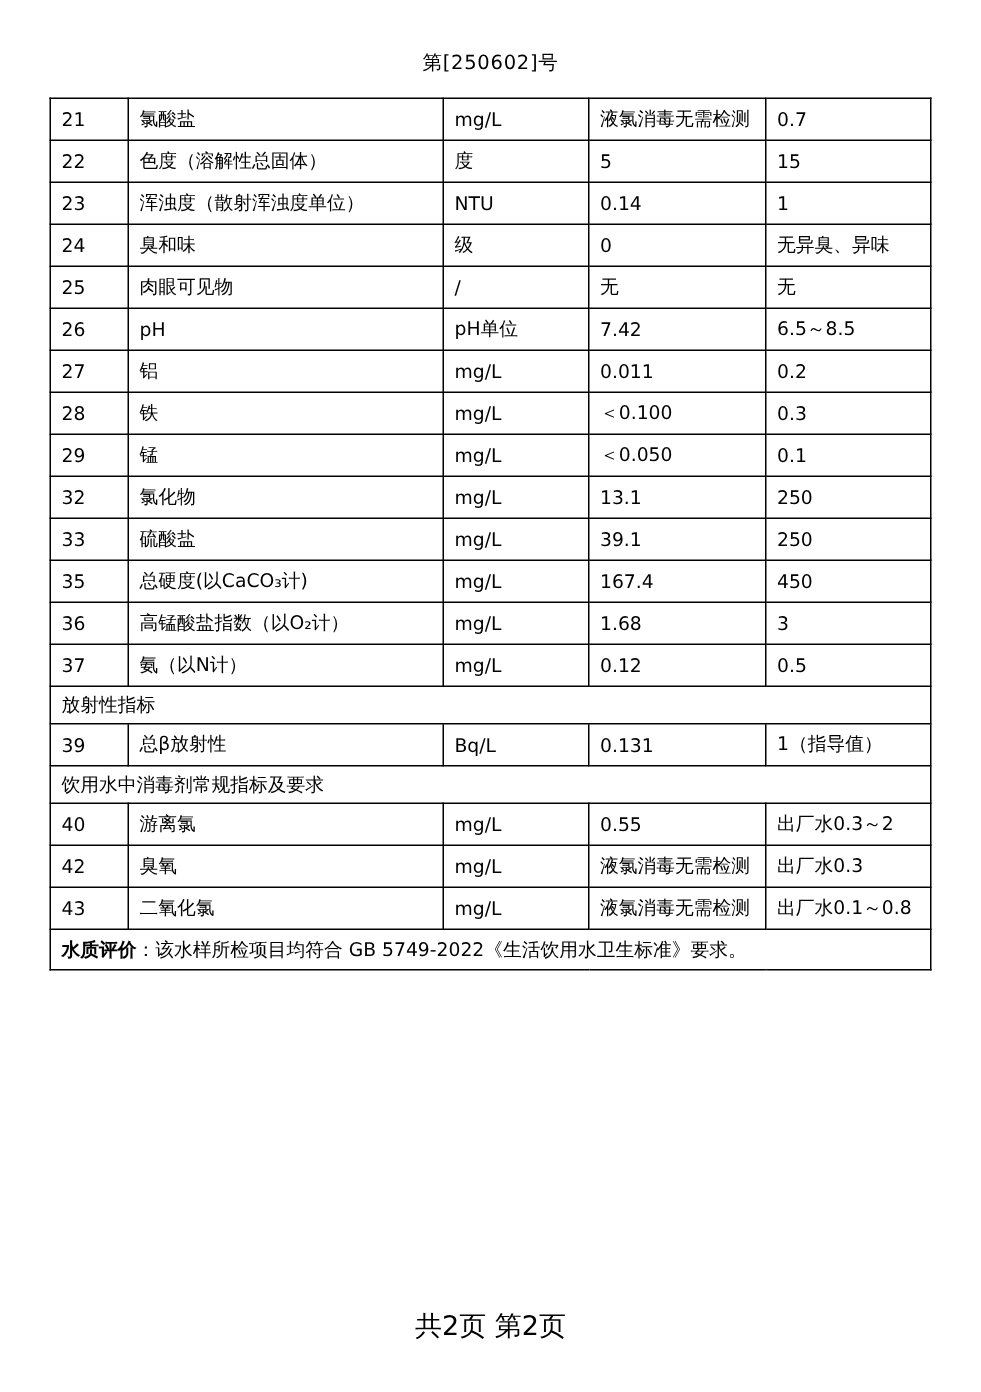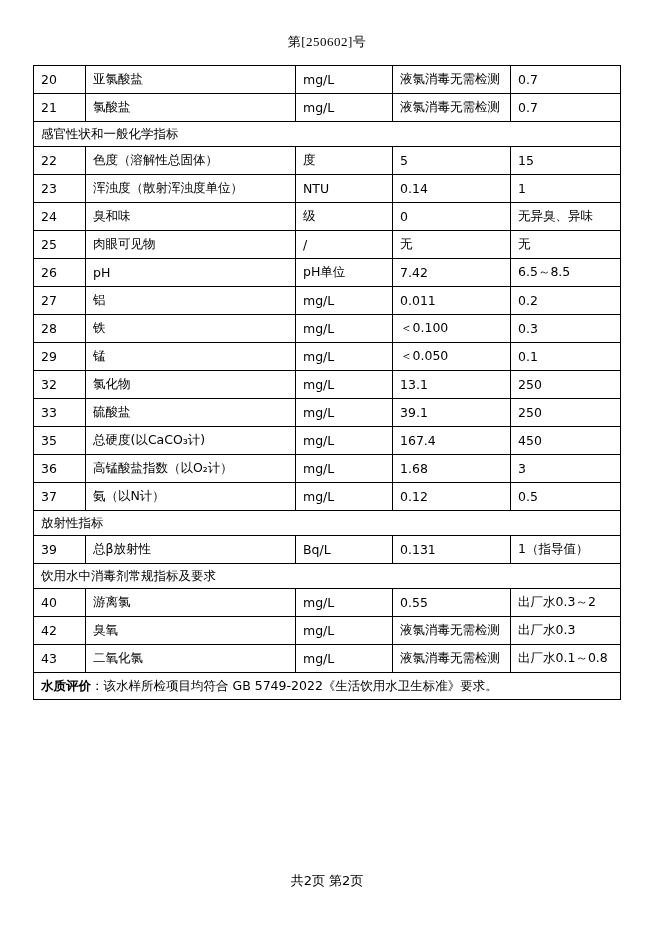--- a/index.html
+++ b/index.html
@@ -15,21 +15,20 @@
     color: #000000;
   }
   .doc-number {
     position: absolute;
     top: 33px;
     left: 0;
     width: 100%;
     text-align: center;
     font-size: 13px;
     letter-spacing: 0.5px;
-    font-family: Liberation Serif, serif;
   }
   table.report-table {
     position: absolute;
     left: 33px;
     top: 65px;
     width: 587px;
     border-collapse: collapse;
     table-layout: fixed;
   }
   table.report-table td {
@@ -43,53 +42,43 @@
   tr.data-row td { height: 27px; }
   tr.section-row td { height: 24px; }
   tr.evaluation-row td { height: 26px; }
   .bold { font-weight: bold; }
   .page-footer {
     position: absolute;
     top: 872px;
     left: 0;
     width: 100%;
     text-align: center;
-    font-size: 13px;
+    font-size: 18px;
   }
 </style>
 </head>
 <body>
 
 <div class="doc-number">第[250602]号</div>
 
 <table class="report-table">
   <colgroup>
     <col style="width:52px">
     <col style="width:210px">
     <col style="width:97px">
     <col style="width:118px">
     <col style="width:110px">
   </colgroup>
   <tbody id="table-body">
       <tr class="data-row">
-        <td>20</td>
-        <td>亚氯酸盐</td>
+        <td>21</td>
+        <td>氯酸盐</td>
         <td>mg/L</td>
         <td>液氯消毒无需检测</td>
         <td>0.7</td>
-      </tr>
-      <tr class="data-row">
-        <td>21</td>
-        <td>氯酸盐</td>
-        <td>mg/L</td>
-        <td>液氯消毒无需检测</td>
-        <td>0.7</td>
-      </tr>
-      <tr class="section-row">
-        <td colspan="5">感官性状和一般化学指标</td>
       </tr>
       <tr class="data-row">
         <td>22</td>
         <td>色度（溶解性总固体）</td>
         <td>度</td>
         <td>5</td>
         <td>15</td>
       </tr>
       <tr class="data-row">
         <td>23</td>

